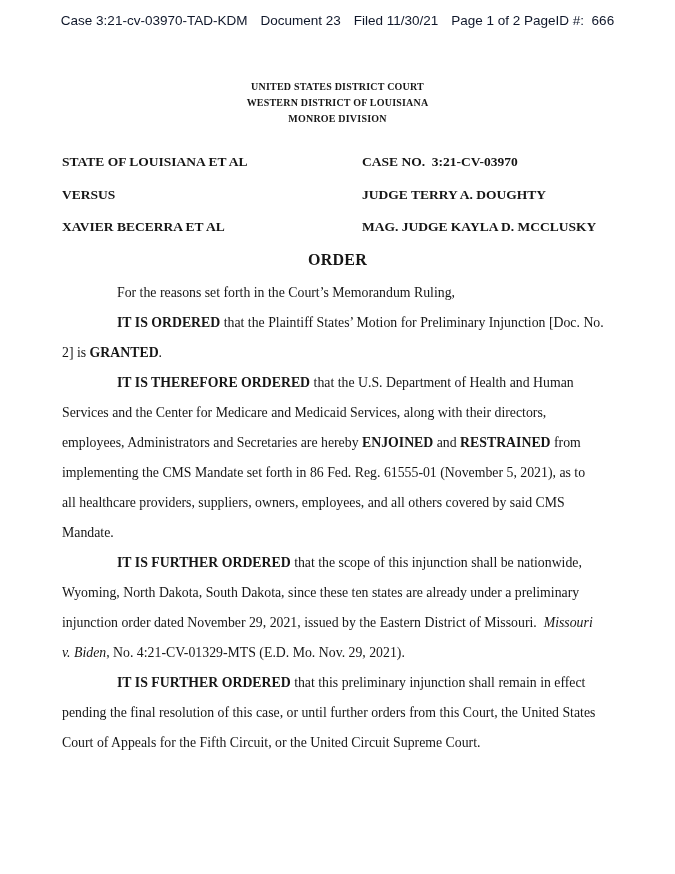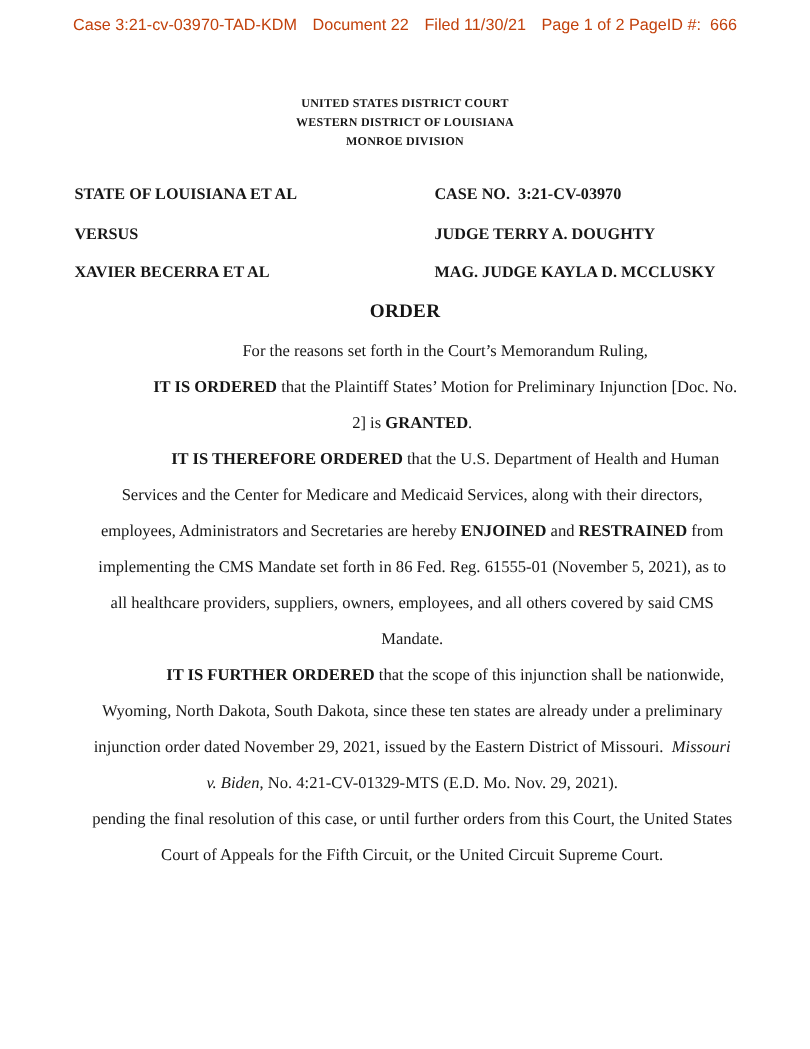--- a/index.html
+++ b/index.html
@@ -59,38 +59,37 @@
     font-size: 16px;
     line-height: 16px;
     letter-spacing: 0.2px;
   }
   
   .order-body {
     margin-top: 10px;
     padding-left: 62px;
     padding-right: 50px;
     font-size: 13.8px;
-    text-align: center;
   }
   .line {
     line-height: 30px;
     white-space: pre;
   }
   .line.indent { padding-left: 55px; }
   .seg-b { font-weight: bold; }
   .seg-i { font-style: italic; }
 </style>
 </head>
 <body>
 
 <div class="page">
 
-  <div class="stamp" style="color: #c2410c;">
+  <div class="stamp" style="color: #0f172a;">
     <span>Case 3:21-cv-03970-TAD-KDM</span>
-    <span>Document 22</span>
+    <span>Document 23</span>
     <span>Filed 11/30/21</span>
     <span>Page 1 of 2 PageID #:  666</span>
   </div>
 
   <div class="court-title">
     <div>UNITED STATES DISTRICT COURT</div>
     <div>WESTERN DISTRICT OF LOUISIANA</div>
     <div>MONROE DIVISION</div>
   </div>
 
@@ -127,18 +126,19 @@
         <div class="line"><span>all healthcare providers, suppliers, owners, employees, and all others covered by said CMS</span></div>
         <div class="line"><span>Mandate.</span></div>
       </div>
       <div class="paragraph">
         <div class="line indent"><span class="seg-b">IT IS FURTHER ORDERED</span><span> that the scope of this injunction shall be nationwide,</span></div>
         <div class="line"><span>Wyoming, North Dakota, South Dakota, since these ten states are already under a preliminary</span></div>
         <div class="line"><span>injunction order dated November 29, 2021, issued by the Eastern District of Missouri.  </span><span class="seg-i">Missouri</span></div>
         <div class="line"><span class="seg-i">v. Biden</span><span>, No. 4:21-CV-01329-MTS (E.D. Mo. Nov. 29, 2021).</span></div>
       </div>
       <div class="paragraph">
+        <div class="line indent"><span class="seg-b">IT IS FURTHER ORDERED</span><span> that this preliminary injunction shall remain in effect</span></div>
         <div class="line"><span>pending the final resolution of this case, or until further orders from this Court, the United States</span></div>
         <div class="line"><span>Court of Appeals for the Fifth Circuit, or the United Circuit Supreme Court.</span></div>
       </div>
     </div>
 
 </div>
 
 </body></html>

